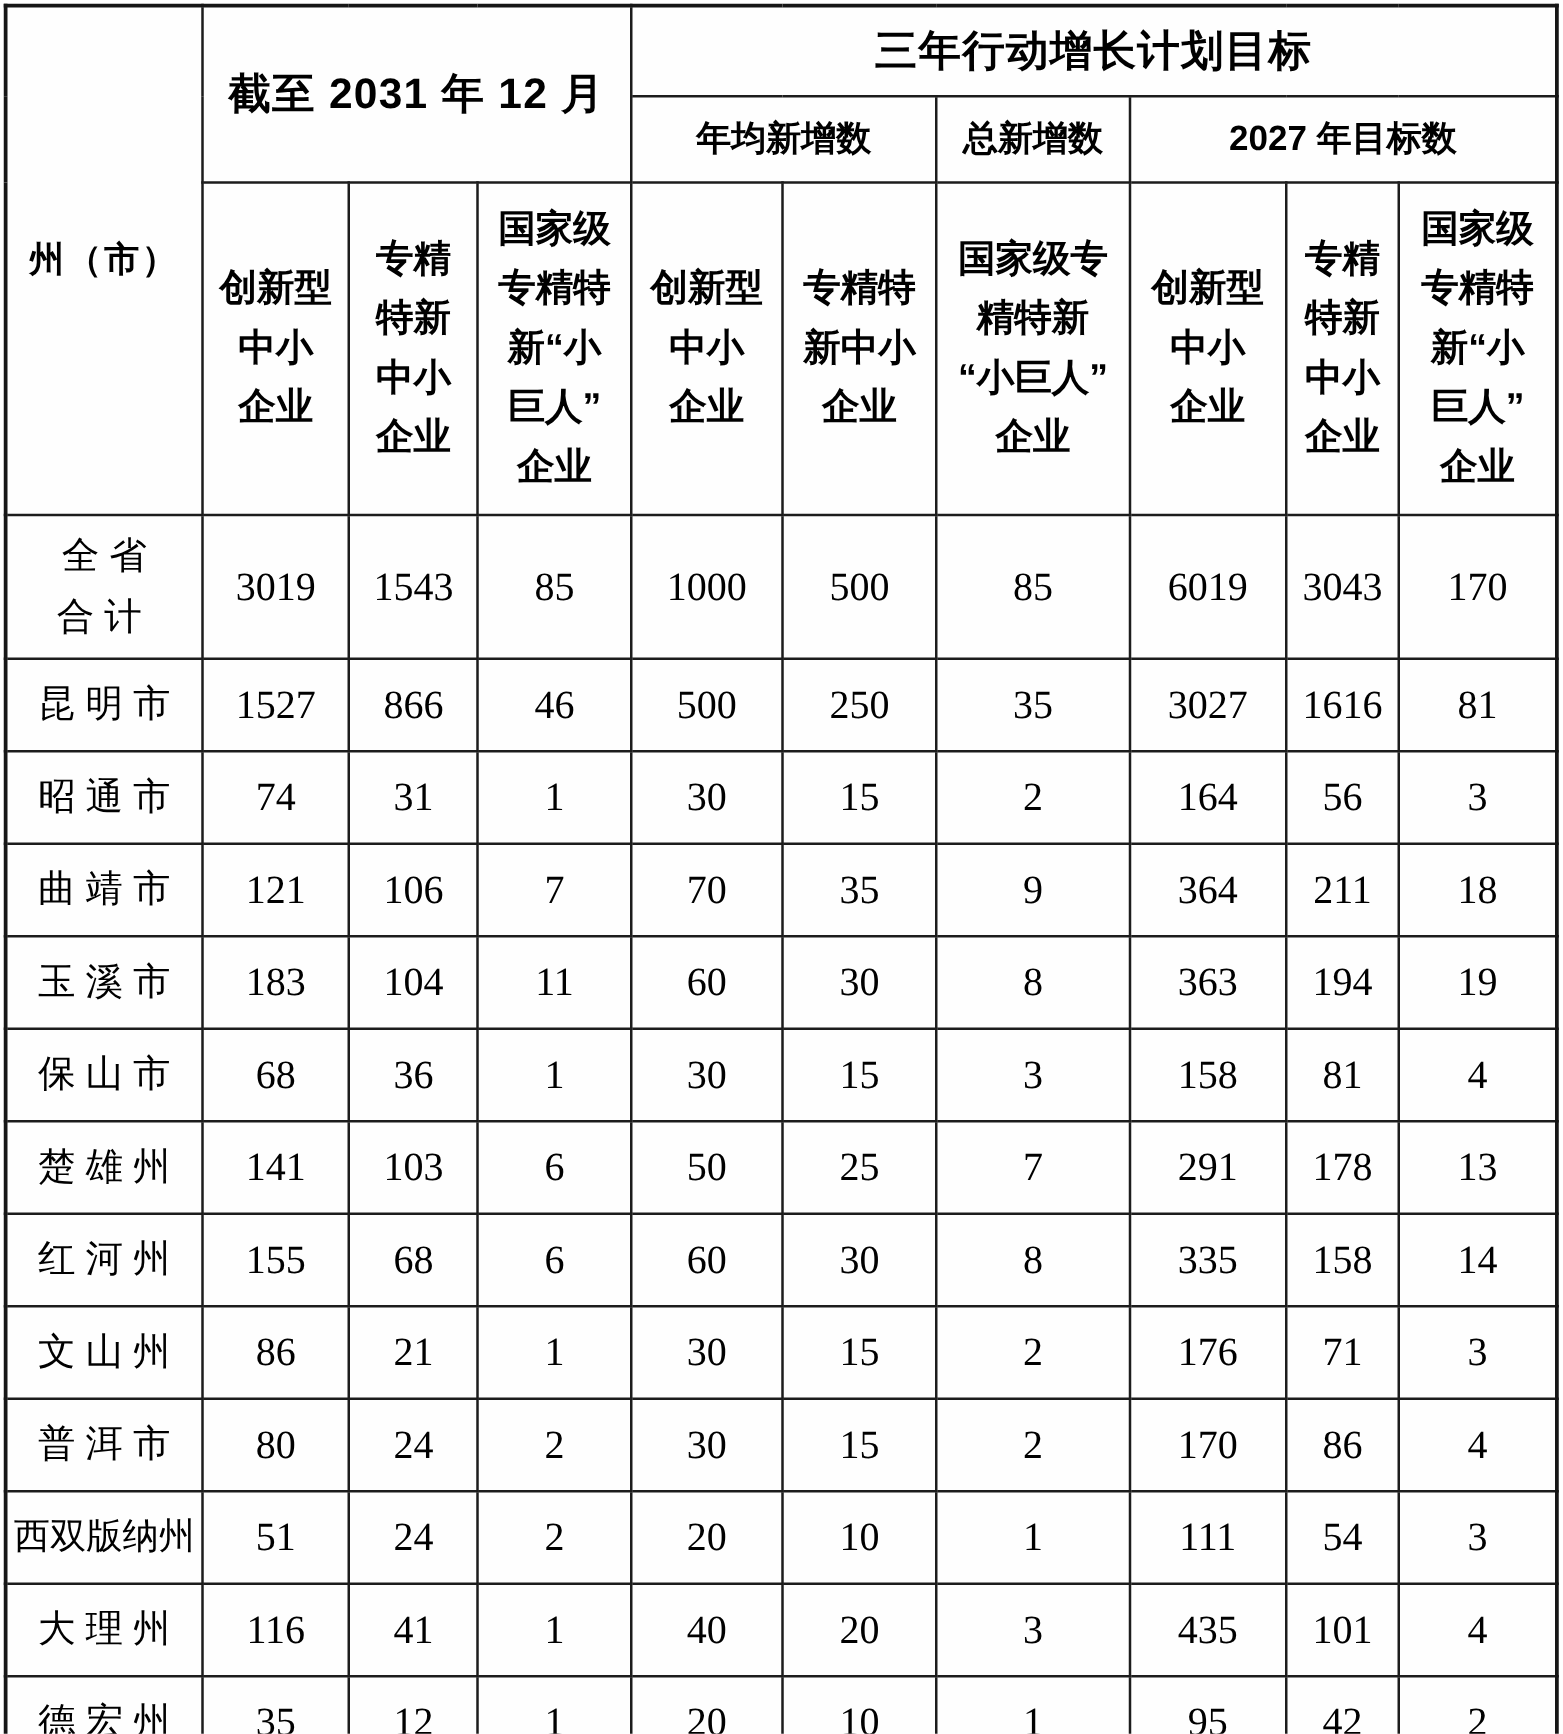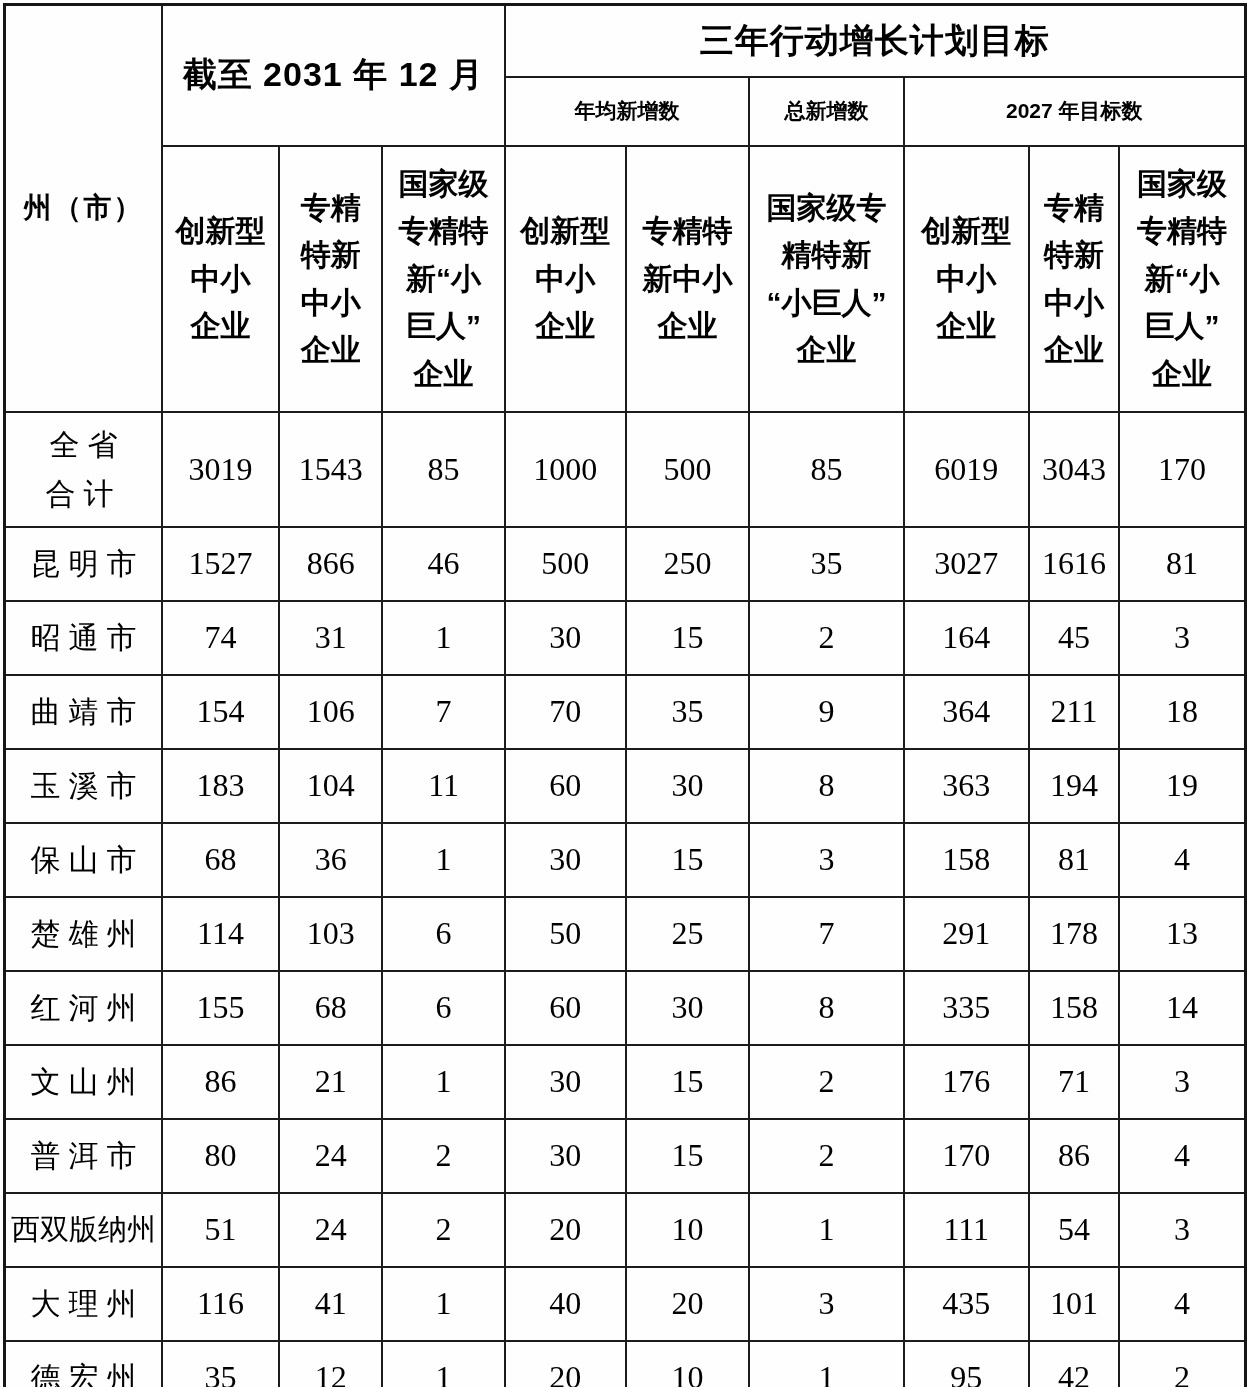--- a/index.html
+++ b/index.html
@@ -43,21 +43,21 @@
   }
   th.corner {
     font-size: 28px;
     letter-spacing: 2px;
   }
   th.group-top {
     font-size: 34px;
     letter-spacing: 1px;
   }
   th.group-mid {
-    font-size: 21px;
+    font-size: 28px;
   }
   th.sub {
     font-size: 30px;
     line-height: 1.58;
     white-space: pre-line;
     padding: 2px 4px;
   }
   
   tr.row-total td { height: 113px; }
   tr.row-region td { height: 72px; }
@@ -170,26 +170,26 @@
         </tr>
         <tr class="row-region">
           <td class="row-label">昭通市</td>
           <td class="num-cell">74</td>
           <td class="num-cell">31</td>
           <td class="num-cell">1</td>
           <td class="num-cell">30</td>
           <td class="num-cell">15</td>
           <td class="num-cell">2</td>
           <td class="num-cell">164</td>
-          <td class="num-cell">45</td>
+          <td class="num-cell">56</td>
           <td class="num-cell">3</td>
         </tr>
         <tr class="row-region">
           <td class="row-label">曲靖市</td>
-          <td class="num-cell">154</td>
+          <td class="num-cell">121</td>
           <td class="num-cell">106</td>
           <td class="num-cell">7</td>
           <td class="num-cell">70</td>
           <td class="num-cell">35</td>
           <td class="num-cell">9</td>
           <td class="num-cell">364</td>
           <td class="num-cell">211</td>
           <td class="num-cell">18</td>
         </tr>
         <tr class="row-region">
@@ -211,21 +211,21 @@
           <td class="num-cell">1</td>
           <td class="num-cell">30</td>
           <td class="num-cell">15</td>
           <td class="num-cell">3</td>
           <td class="num-cell">158</td>
           <td class="num-cell">81</td>
           <td class="num-cell">4</td>
         </tr>
         <tr class="row-region">
           <td class="row-label">楚雄州</td>
-          <td class="num-cell">114</td>
+          <td class="num-cell">141</td>
           <td class="num-cell">103</td>
           <td class="num-cell">6</td>
           <td class="num-cell">50</td>
           <td class="num-cell">25</td>
           <td class="num-cell">7</td>
           <td class="num-cell">291</td>
           <td class="num-cell">178</td>
           <td class="num-cell">13</td>
         </tr>
         <tr class="row-region">

